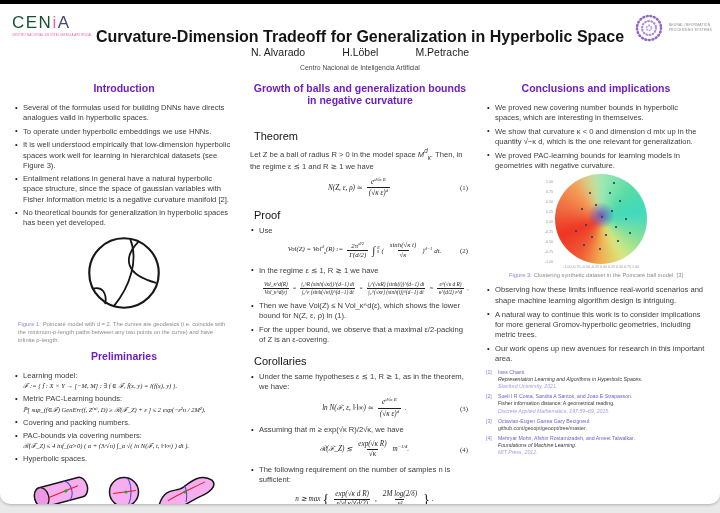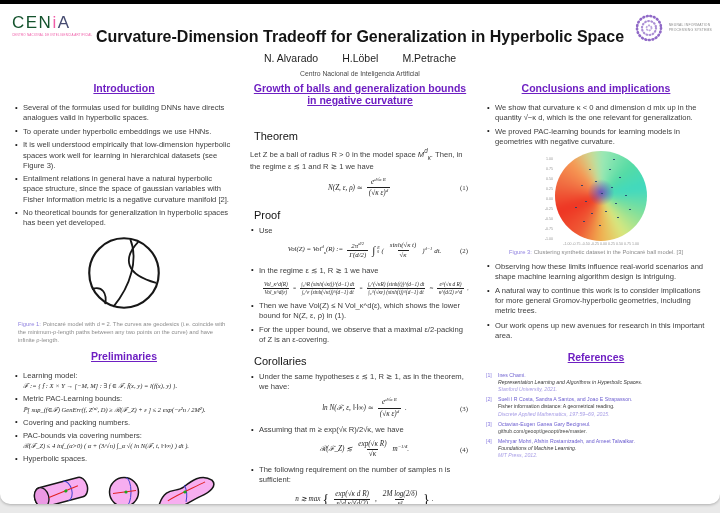--- a/index.html
+++ b/index.html
@@ -16,28 +16,28 @@
   }
   
   .header { position:relative; height:66px; }
   .cenia { position:absolute; left:12px; top:10px; width:80px; }
   .cenia-main { font-size:17px; letter-spacing:1.5px; line-height:1; }
   .c-cen { color:#14532d; }
   .c-i   { color:#ef5da8; }
   .c-a   { color:#454b70; }
   .cenia-tag { font-size:3px; color:#ef5da8; letter-spacing:.2px; margin-top:2px; white-space:nowrap; }
   .page-title { text-align:center; font-size:16px; font-weight:bold; color:#141414; padding:24px 90px 0; }
-  .authors { display:flex; justify-content:center; gap:24px; font-size:10.5px; color:#1d1d1d; margin-top:6px; }
+  .authors { display:flex; justify-content:center; gap:37px; font-size:10.5px; color:#1d1d1d; margin-top:0; }
   .affiliation { text-align:center; font-size:6.8px; color:#4a4a4a; margin-top:6px; }
   .neurips { position:absolute; right:8px; top:6px; display:flex; align-items:center; gap:2px; }
   .neurips-text { font-size:3.4px; color:#8c8c8c; line-height:1.4; letter-spacing:.2px; }
   
   .columns { display:flex; gap:16px; padding:6px 14px 0; }
   .col { flex:1; min-width:0; }
-  .sec-title { color:#6e1fc2; font-weight:bold; font-size:10.5px; text-align:center; margin:6px 0 9px;text-decoration:underline; }
+  .sec-title { color:#6e1fc2; font-weight:bold; font-size:10.5px; text-align:center; margin:6px 0 9px; }
   .bullet { position:relative; padding-left:9px; font-size:7.6px; color:#3c3c3c; line-height:1.33; margin-bottom:3.6px; }
   .bullet::before { content:"•"; position:absolute; left:1px; top:-0.5px; color:#1d1d1d; }
   .formula {
     font-family:"Liberation Serif","DejaVu Serif",serif; font-style:italic;
     font-size:6.5px; color:#1f1f1f; margin-top:1px; line-height:1.3;
   }
   .formula:empty { display:none; }
   .subhead { font-weight:normal; font-size:11px; color:#141414; margin:10px 4px 5px; }
   .body-text { font-size:7.6px; color:#3c3c3c; line-height:1.35; }
   
@@ -319,20 +319,21 @@
             </span>
           <span class="brace">}</span>
           <span>.</span>
         </div>
       </div>
     </div>
 
     <div class="col">
       <div class="sec-title">Conclusions and implications</div>
       <div>
+          <div class="bullet">We proved new covering number bounds in hyperbolic spaces, which are interesting in themselves.</div>
           <div class="bullet">We show that curvature κ &lt; 0 and dimension d mix up in the quantity √−κ d, which is the one relevant for generalization.</div>
           <div class="bullet">We proved PAC-learning bounds for learning models in geometries with negative curvature.</div>
         </div>
 
       <div class="plot">
         <div class="yticks">1.00
 0.75
 0.50
 0.25
 0.00
@@ -350,21 +351,20 @@
         </div>
       </div>
       <div class="caption center"><span class="cap-label">Figure 3:</span><span>Clustering synthetic dataset in the Poincaré ball model. [3]</span></div>
 
       <div style="margin-top:4px;">
           <div class="bullet" style="margin-bottom:4.2px;">Observing how these limits influence real-world scenarios and shape machine learning algorithm design is intriguing.</div>
           <div class="bullet" style="margin-bottom:4.2px;">A natural way to continue this work is to consider implications for more general Gromov-hyperbolic geometries, including metric trees.</div>
           <div class="bullet" style="margin-bottom:4.2px;">Our work opens up new avenues for research in this important area.</div>
         </div>
 
-      <div class="sec-title" style="margin-top:10px;">References</div>
       <div class="refs">
           <div class="ref">
           <span class="ref-num">[1]</span>
           <div>
             <div class="ref-line ref-authors">Ines Chami.</div>
 
             <div class="ref-line ref-book">Representation Learning and Algorithms in Hyperbolic Spaces.</div>
 
             <div class="ref-line ref-venue">Stanford University, 2021.</div>
           </div>

